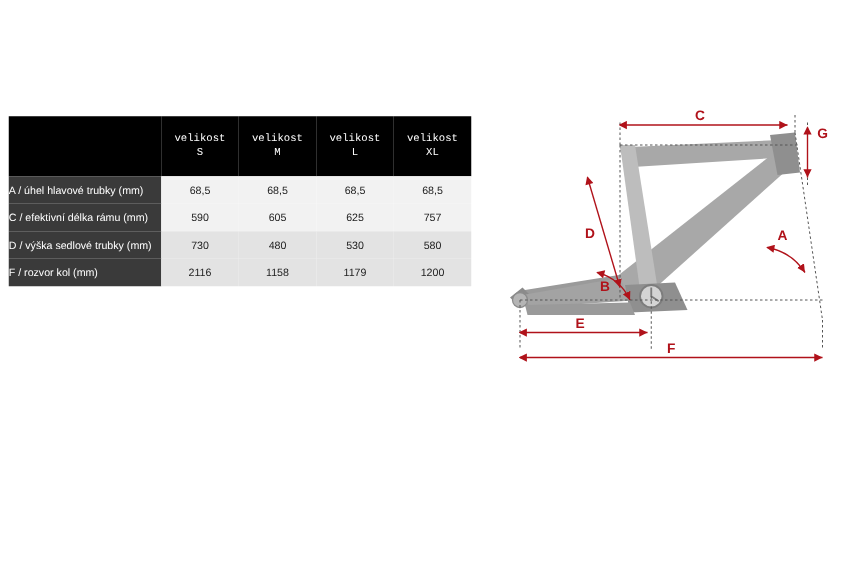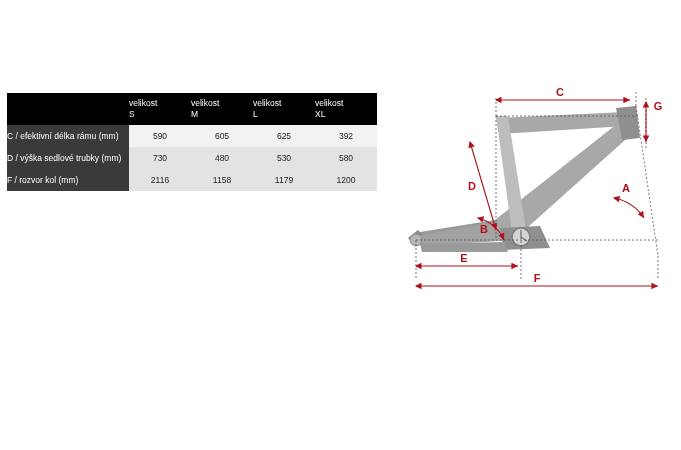--- a/index.html
+++ b/index.html
@@ -33,24 +33,25 @@
   .hdr-blank {
     background: #000000;
     width: 122px;
     height: 32px;
   }
   .hdr-cell {
     background: #000000;
     color: #ffffff;
     font-size: 8.5px;
     line-height: 11px;
-    text-align: left;
+    text-align: center;
     width: 62px;
-    height: 32px;
+    height: 48px;
     padding-top: 1px;
+    font-family: Liberation Mono, monospace;
   }
   .hdr-cell .sz {
     display: block;
   }
   .row-label {
     background: #3a3a3a;
     color: #ffffff;
     font-size: 8.5px;
     line-height: 11px;
     padding: 5px 0 5px 7px;
@@ -108,25 +109,32 @@
         <span class="sz">L</span>
       </th>
       <th class="hdr-cell">
         <span class="sz">velikost</span>
         <span class="sz">XL</span>
       </th>
     </tr>
   </thead>
   <tbody>
     <tr>
+      <td class="row-label">A / úhel hlavové trubky (mm)</td>
+      <td class="val">68,5</td>
+      <td class="val">68,5</td>
+      <td class="val">68,5</td>
+      <td class="val">68,5</td>
+    </tr>
+    <tr>
       <td class="row-label">C / efektivní délka rámu (mm)</td>
       <td class="val">590</td>
       <td class="val">605</td>
       <td class="val">625</td>
-      <td class="val">392</td>
+      <td class="val">757</td>
     </tr>
     <tr>
       <td class="row-label alt">D / výška sedlové trubky (mm)</td>
       <td class="val alt">730</td>
       <td class="val alt">480</td>
       <td class="val alt">530</td>
       <td class="val alt">580</td>
     </tr>
     <tr>
       <td class="row-label alt">F / rozvor kol (mm)</td>

